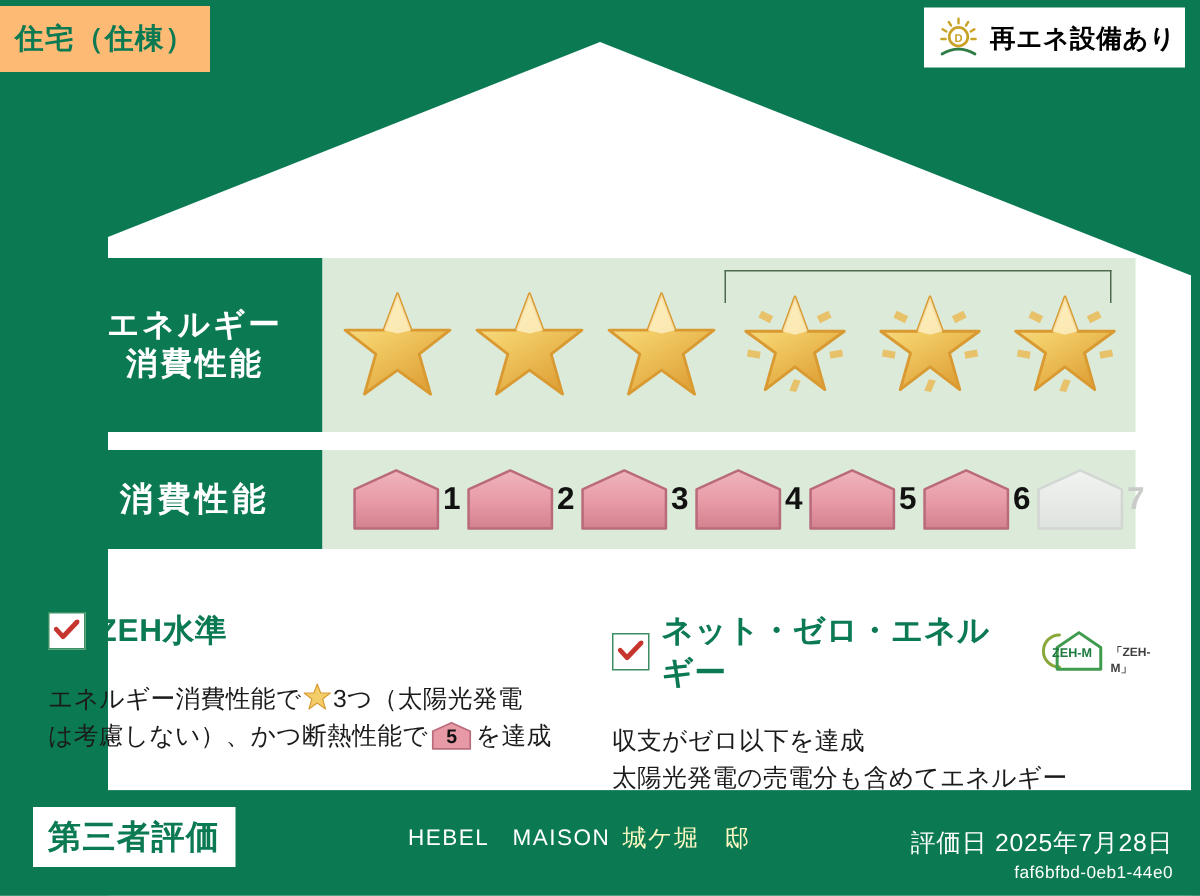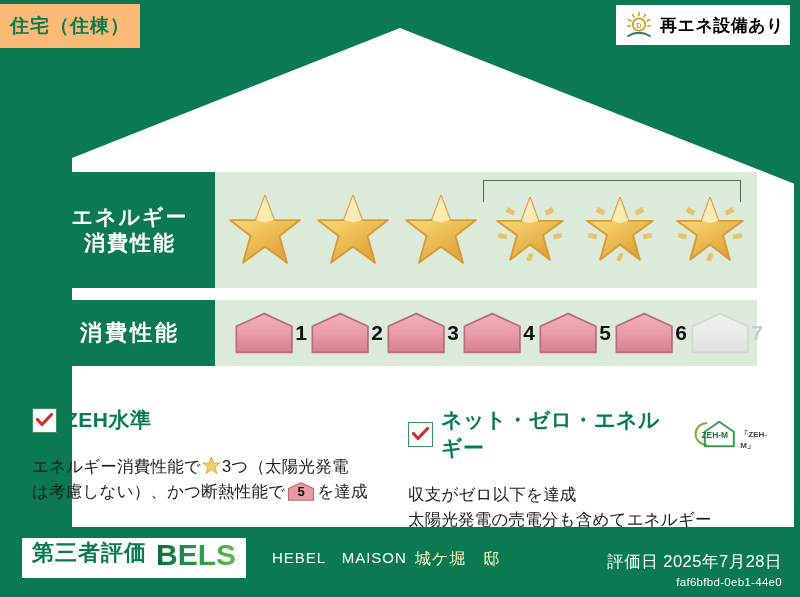--- a/index.html
+++ b/index.html
@@ -91,21 +91,21 @@
   .info-body{margin-top:20px;font-size:16.5px;color:#1b1b1b;line-height:1.5;letter-spacing:0.2px;}
   .inline-star{display:inline-block;vertical-align:-3px;width:19px;height:19px;margin:0 1px;}
   .inline-house{display:inline-block;vertical-align:-5px;width:28px;height:21px;position:relative;margin:0 2px;}
   .inline-house .num{position:absolute;inset:0;display:flex;align-items:center;justify-content:center;
      font-size:13px;font-weight:bold;color:#111;z-index:2;}
   .zehm-logo{display:inline-flex;align-items:flex-end;gap:2px;vertical-align:-8px;margin-left:2px;}
 
   
   .footer{position:absolute;left:0;right:0;bottom:0;height:70px;background:#0b7a52;z-index:7;}
   .bels-box{position:absolute;left:22px;top:11px;height:40px;background:#fff;
-     display:flex;padding:0 10px;gap:9px;}
+     display:flex;align-items:center;padding:0 10px;gap:9px;}
   .bels-jp{font-size:22px;font-weight:bold;color:#0b7a52;letter-spacing:1px;}
   .bels-en{font-size:30px;font-weight:bold;letter-spacing:0px;
      background:linear-gradient(90deg,#0b6b3f 0%,#2f9a4e 55%,#63b84a 100%);
      -webkit-background-clip:text;background-clip:text;color:transparent;}
   .brand{position:absolute;left:272px;top:22px;color:#fff;font-size:15px;letter-spacing:1px;}
   .owner{position:absolute;left:415px;top:22px;color:#fef9c3;font-size:16px;letter-spacing:1px;}
   .eval{position:absolute;right:18px;top:24px;text-align:right;color:#fff;}
   .eval-date{font-size:16.5px;letter-spacing:0.5px;}
   .eval-id{font-size:11.5px;margin-top:3px;letter-spacing:0.3px;}
 </style>
@@ -333,21 +333,20 @@
     </div>
     <div class="info-body">
       <div>収支がゼロ以下を達成</div>
       <div>太陽光発電の売電分も含めてエネルギー</div>
     </div>
   </div>
 
   <div class="footer">
     <div class="bels-box">
       <span class="bels-jp">第三者評価</span>
-      <span class="bels-en">BELS</span>
     </div>
     <div class="brand">HEBEL　MAISON</div>
     <div class="owner">城ケ堀　邸</div>
     <div class="eval">
       <div class="eval-date">評価日 2025年7月28日</div>
       <div class="eval-id">faf6bfbd-0eb1-44e0</div>
     </div>
   </div>
 
 </div>

